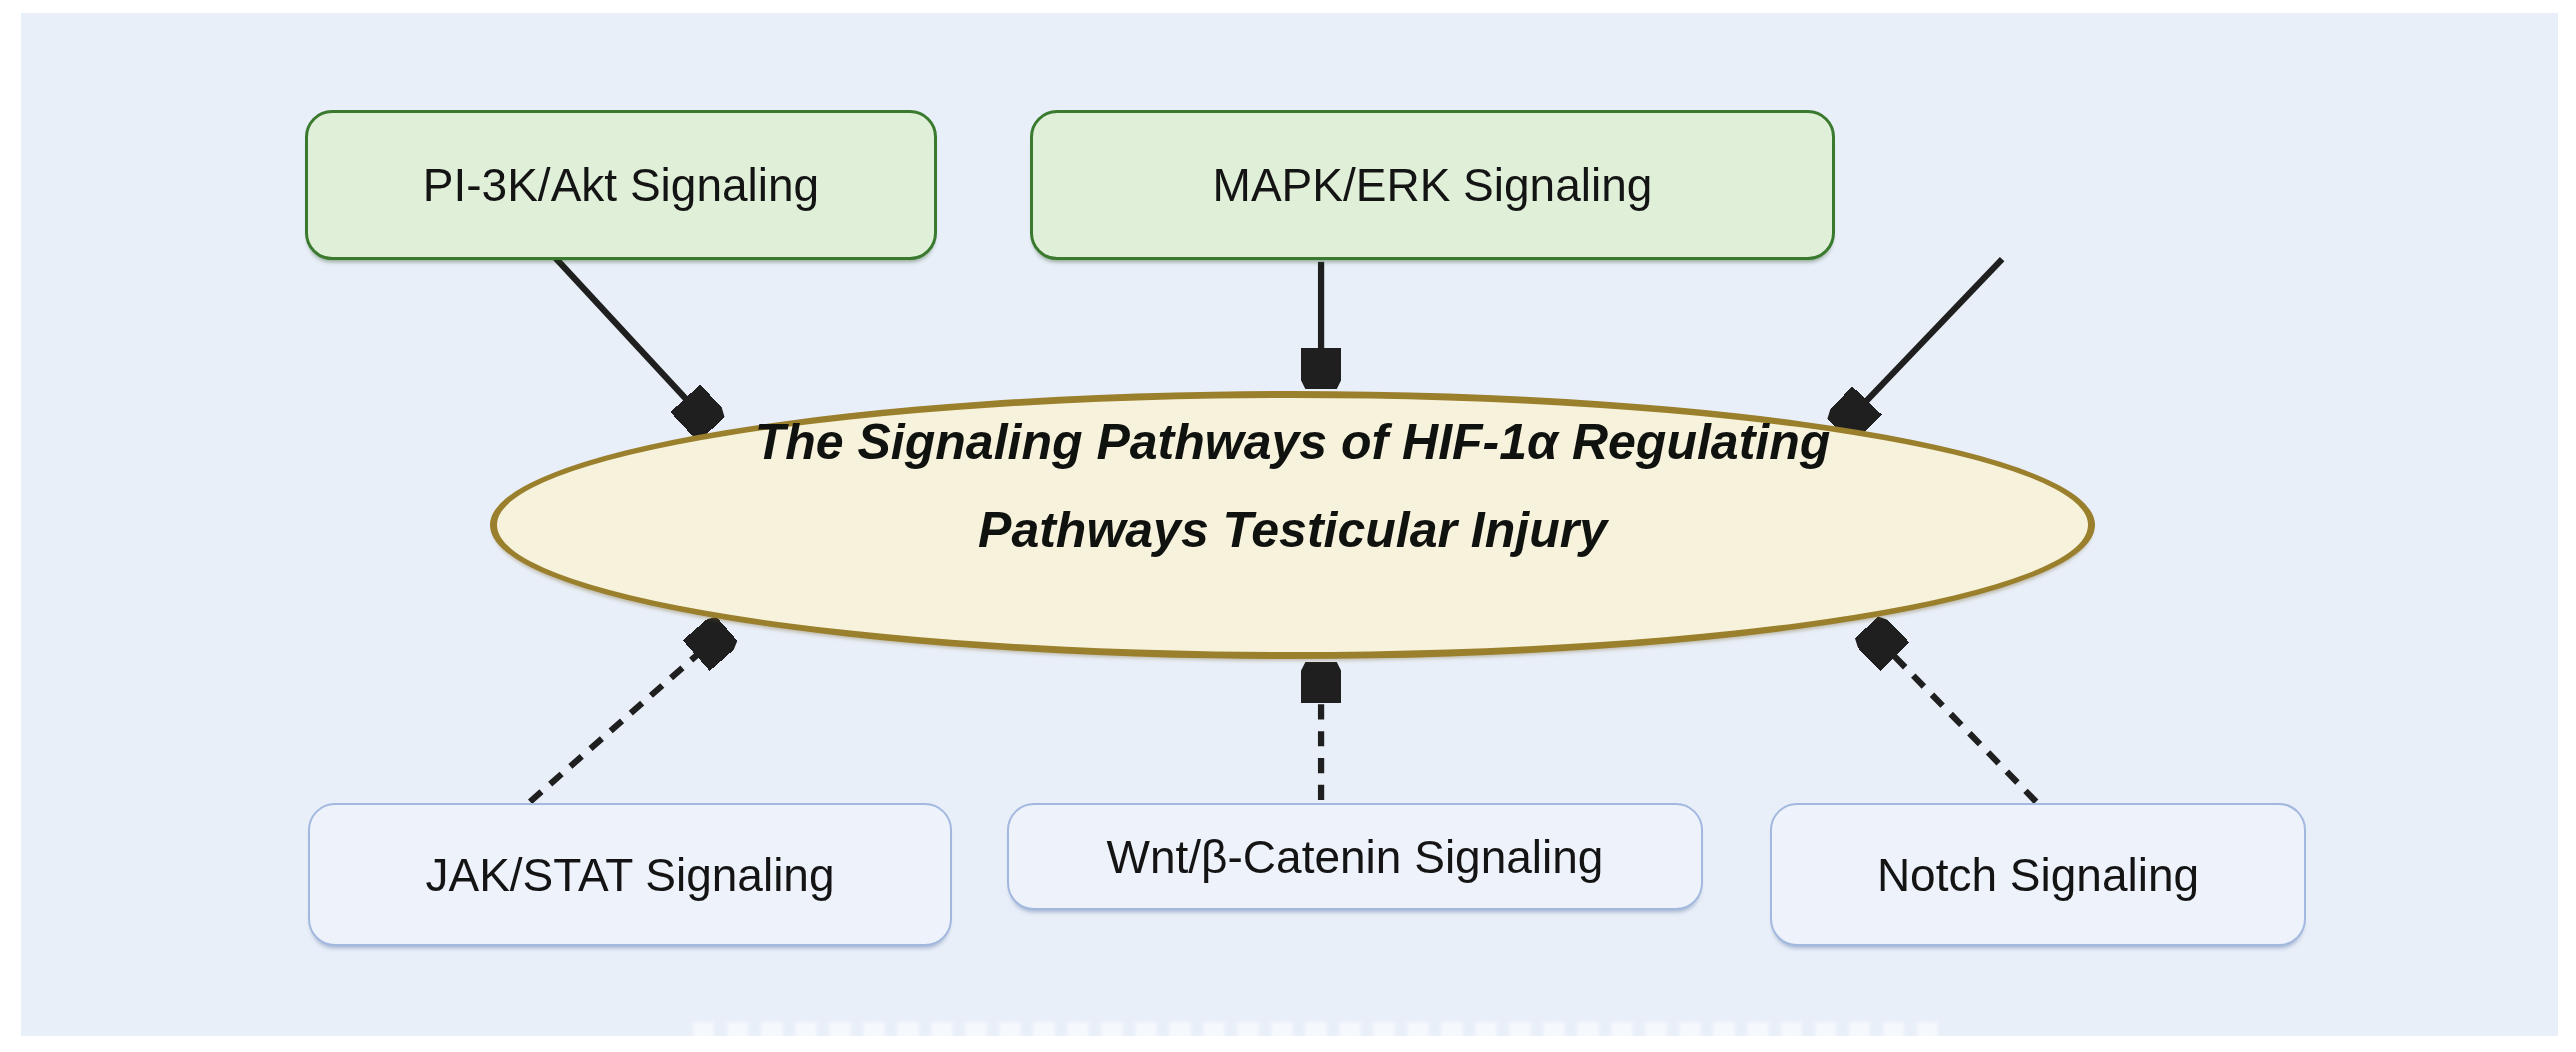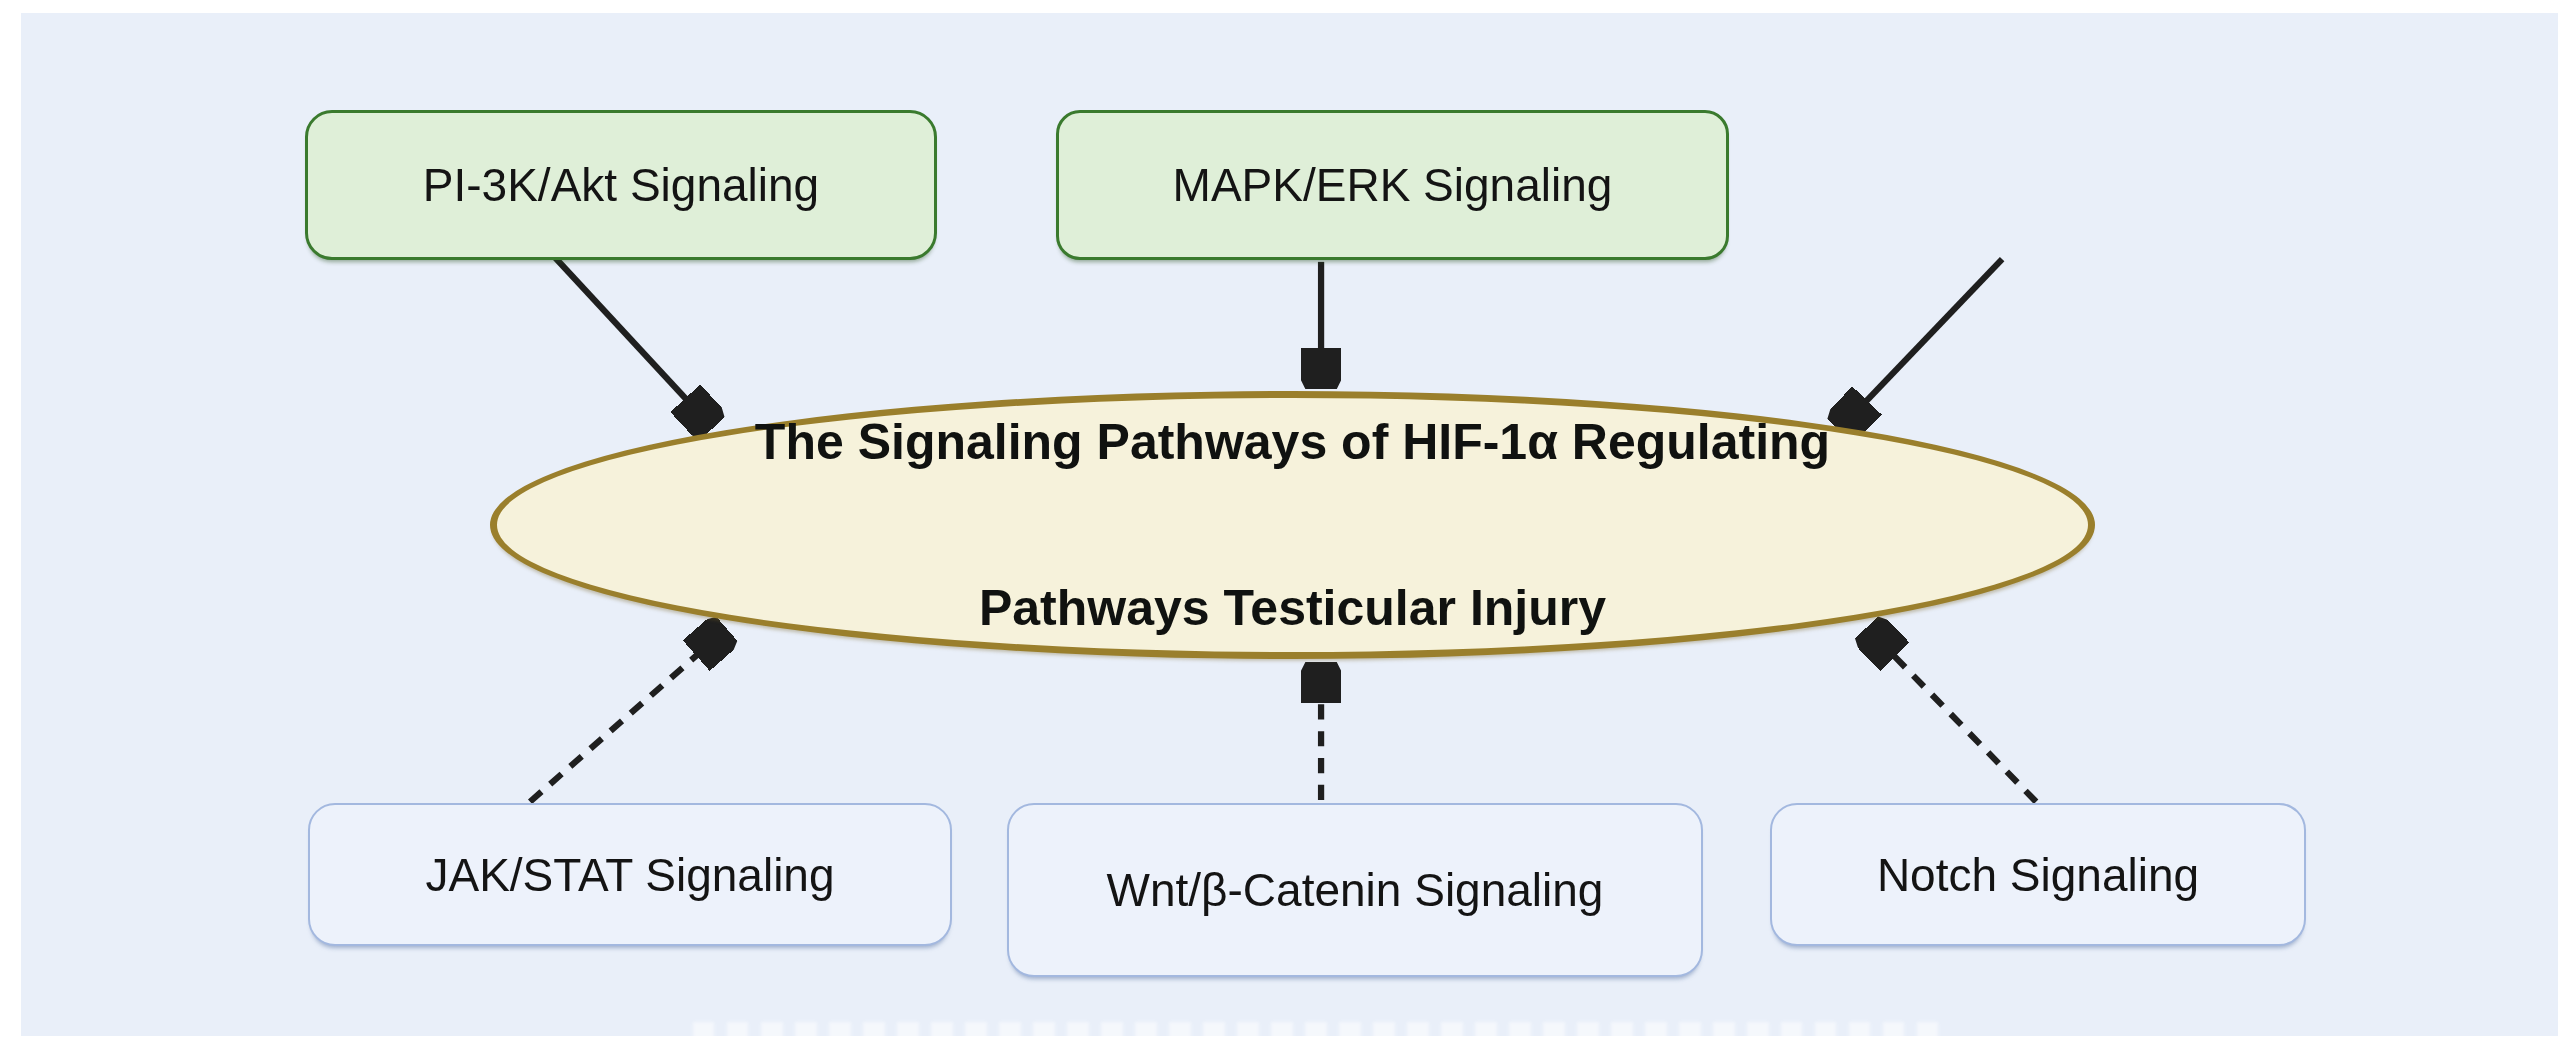--- a/index.html
+++ b/index.html
@@ -38,34 +38,35 @@
     background:var(--top-node-fill);
     border:3.6px solid var(--top-node-border);
     box-shadow:0 5.4px 4.5px -3.6px rgba(40,80,30,.45);
   }
   .node.blue{
     background:var(--bottom-node-fill);
     border:2.7px solid var(--bottom-node-border);
     box-shadow:0 5.4px 4.5px -3.6px rgba(100,125,170,.55);
   }
   #node-pi3k {left:305px; top:110px; width:632px; height:150px;}
-  #node-mapk {left:1056px;top:110px; width:673px; height:150px;border-radius:24px;}
+  #node-mapk {left:1030px;top:110px; width:805px; height:150px;}
   #node-nfkb {left:1771px;top:110px; width:550px; height:150px;}
   #node-jak  {left:308px; top:803px; width:644px; height:143px;}
-  #node-wnt  {left:1007px;top:803px; width:696px; height:174px;}
+  #node-wnt  {left:1007px;top:803px; width:696px; height:107px;}
   #node-notch{left:1770px;top:803px; width:536px; height:143px;}
   #center-ellipse{
     position:absolute;
     left:490px;top:391px;width:1605px;height:268px;
     box-sizing:border-box;
     background:var(--center-fill);
     border:7.2px solid var(--center-border);
     border-radius:50%;
-    display:flex;flex-direction:column;align-items:center;justify-content:space-between;
+    display:flex;flex-direction:column;align-items:center;justify-content:flex-start;
     box-shadow:0 4.5px 3.6px -2.7px rgba(120,100,40,.35);
+    font-style:italic;
   }
   #center-ellipse .line{
     font-size:50px;font-weight:bold;color:#101210;
     line-height:88px;white-space:nowrap;text-align:center;
   }
   #edges{position:absolute;left:0;top:0;width:2576px;height:1052px;pointer-events:none;}
   #edges path{fill:none;stroke:var(--arrow);stroke-width:7;}
   #edges path.dashed{stroke-dasharray:17 13;}
   #watermark-remnant{
     position:absolute;left:693px;top:1022px;width:1247px;height:17px;

